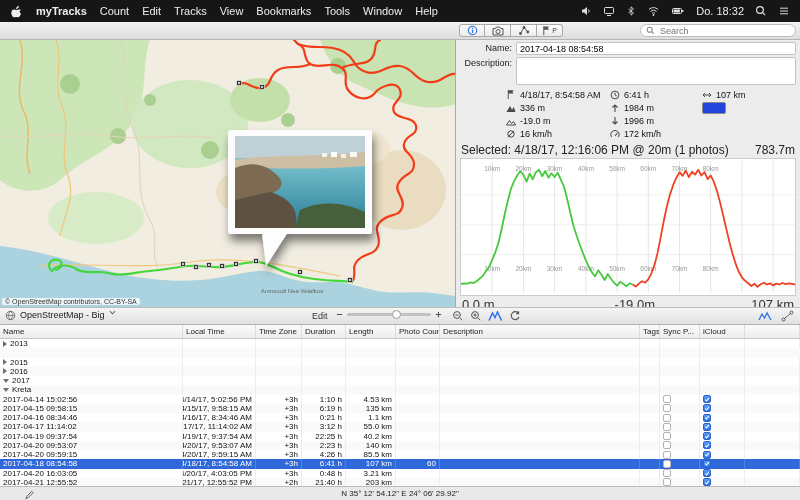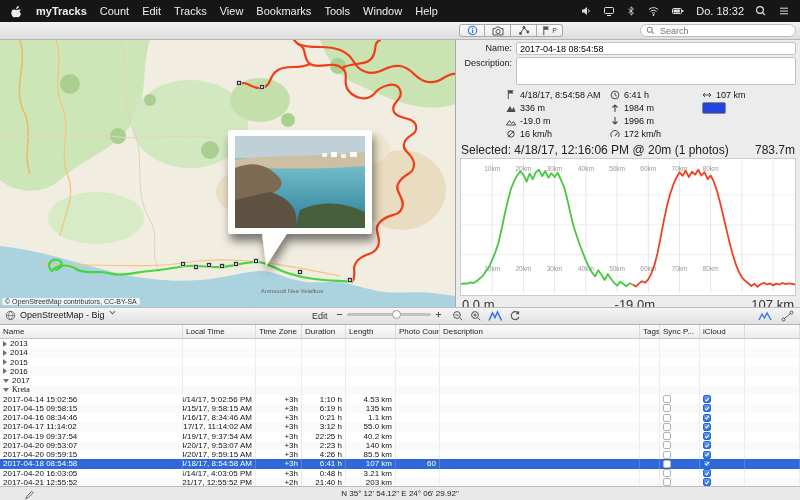--- a/index.html
+++ b/index.html
@@ -81,21 +81,21 @@
   .tbody{height:148px;overflow:hidden;}
   .trow{display:grid;grid-template-columns:var(--tcols);height:9.25px;font-size:8px;
     line-height:9px;color:#111;background:#fff;}
   .trow:nth-child(even){background:#fafafa;}
   .trow.selected{background:#2f68d8;color:#fff;}
   .trow .cell{display:flex;align-items:center;padding:0 3px;border-right:1px solid #ededed;
     white-space:nowrap;overflow:hidden;height:100%;box-sizing:border-box;}
   .trow.selected .cell{border-right-color:rgba(255,255,255,.18);}
   .trow .num{justify-content:flex-end;}
   .namecell{gap:0;}
-  .ind-0{padding-left:4px;} .ind-1{padding-left:15px;font-family:Liberation Serif, serif;} .ind-2{padding-left:31px;}
+  .ind-0{padding-left:4px;} .ind-1{padding-left:15px;} .ind-2{padding-left:31px;}
   .tri-right{width:0;height:0;border-left:4px solid #6f6f6f;border-top:3px solid transparent;
     border-bottom:3px solid transparent;margin-right:3px;flex:none;}
   .tri-down{width:0;height:0;border-top:4px solid #6f6f6f;border-left:3px solid transparent;
     border-right:3px solid transparent;margin-right:3px;flex:none;}
   .cbcell{justify-content:flex-start;padding-left:7px;}
   .cb{width:8px;height:8px;border:1px solid #b3b3b3;border-radius:2px;background:#fff;
     display:flex;align-items:center;justify-content:center;box-sizing:border-box;flex:none;}
   .cb.checked{background:linear-gradient(#5ba0f5,#2e6fe4);border-color:#2a63cd;}
   .cb svg{width:7px;height:7px;display:block;}
 
@@ -541,24 +541,20 @@
           <div class="cell num"></div>
           <div class="cell num"></div>
           <div class="cell num"></div>
           <div class="cell "></div>
           <div class="cell "></div>
           <div class="cell cbcell"></div>
           <div class="cell cbcell"></div>
           <div class="cell"></div>
         </div>
         <div class="trow">
-          <div class="cell namecell ind-0">
-            <span class="tri-right"></span>
-            <span>2014</span>
-          </div>
           <div class="cell num"></div>
           <div class="cell num"></div>
           <div class="cell num"></div>
           <div class="cell num"></div>
           <div class="cell num"></div>
           <div class="cell "></div>
           <div class="cell "></div>
           <div class="cell cbcell"></div>
           <div class="cell cbcell"></div>
           <div class="cell"></div>
@@ -808,21 +804,21 @@
                 <path d="M2,5.2L4.2,7.4L8,2.8" fill="none" stroke="#fff" stroke-width="1.8"></path>
               </svg>
             </span>
           </div>
           <div class="cell"></div>
         </div>
         <div class="trow">
           <div class="cell namecell ind-2">
             <span>2017-04-20 16:03:05</span>
           </div>
-          <div class="cell num">4/14/17, 4:03:05 PM</div>
+          <div class="cell num">4/20/17, 4:03:05 PM</div>
           <div class="cell num">+3h</div>
           <div class="cell num">0:48 h</div>
           <div class="cell num">3.21 km</div>
           <div class="cell num"></div>
           <div class="cell "></div>
           <div class="cell "></div>
           <div class="cell cbcell">
             <span class="cb"></span>
           </div>
           <div class="cell cbcell">

